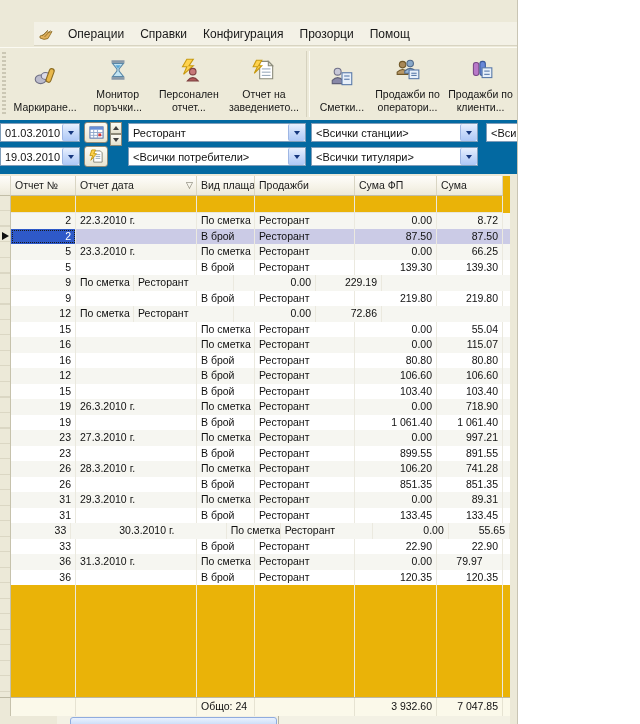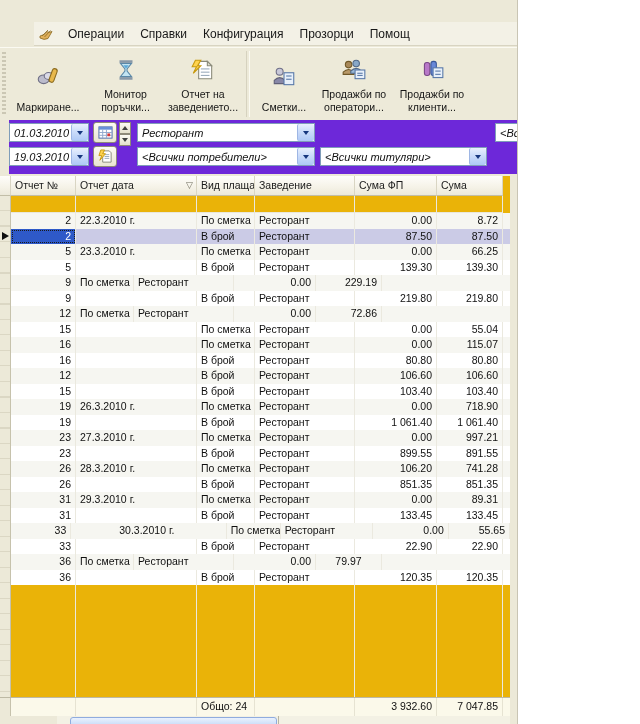--- a/index.html
+++ b/index.html
@@ -45,21 +45,21 @@
   }
   .tbtn {
     display:flex; flex-direction:column; align-items:center; justify-content:flex-end;
     padding:3px 4px 4px 4px; box-sizing:border-box; height:70px;
     font-size:10.5px; color:#161616; text-align:center; white-space:nowrap;
   }
   .tbtn .ticon { margin:auto 0; width:26px; height:26px; }
   .tbtn .cap { display:block; line-height:13px; }
   .tsep { width:2px; margin:3px 3px; border-left:1px solid #D6D2BF; border-right:1px solid #FBFAF2; }
   
-  .filterbar { position:absolute; left:9px; top:120px; width:100%; height:54px; background:#6d28d9;font-style:italic; }
+  .filterbar { position:absolute; left:0; top:120px; width:100%; height:54px; background:#0369a1; }
   .combo {
     position:absolute; height:19px; background:#fff;
     border:1px solid #7F9DB9; box-sizing:border-box;
     display:flex; align-items:center; overflow:hidden;
   }
   .combo .cval { flex:1; font-size:11px; padding:0 2px 0 4px; white-space:nowrap; overflow:hidden; color:#111; }
   .drop-btn {
     width:16px; align-self:stretch; flex:0 0 16px;
     background:linear-gradient(180deg,#E9F0FE 0%,#CBDCFA 45%,#AEC8F6 100%);
     border-left:1px solid #9EB6E4; border-radius:2px;
@@ -168,20 +168,29 @@
       <svg class="ticon" viewBox="0 0 24 24">
         <rect x="6" y="3" width="12" height="2.5" fill="#8898A8"></rect>
         <rect x="6" y="18.5" width="12" height="2.5" fill="#8898A8"></rect>
         <path d="M7 6 h10 l-4 5 v2 l4 5 H7 l4 -5 v-2 z" fill="#C2E4F2" stroke="#5A88A8"></path>
         <path d="M9.5 7.5 h5 l-2.5 3.2 z" fill="#58A8D8"></path>
       </svg>
       <span class="cap">Монитор</span>
       <span class="cap">поръчки...</span>
     </div>
 
+    <div class="tbtn" style="width:77px">
+      <svg class="ticon" viewBox="0 0 24 24">
+        <polygon points="10,2 16,2 12,8 16,8 7,16 10,9 6,9" fill="#FFD34E" stroke="#C89A10"></polygon>
+        <circle cx="15.5" cy="13.5" r="3" fill="#C87878" stroke="#804040"></circle>
+        <path d="M10.5 22 q5 -6 10 0 z" fill="#B85858" stroke="#804040"></path>
+      </svg>
+      <span class="cap">Персонален</span>
+      <span class="cap">отчет...</span>
+    </div>
 
     <div class="tbtn" style="width:80px">
       <svg class="ticon" viewBox="0 0 24 24">
         <path d="M8 4 h8 l4 4 v12 H8 z" fill="#FFFFFF" stroke="#8A8A7A"></path>
         <path d="M16 4 l4 4 h-4 z" fill="#E0E0D0" stroke="#8A8A7A"></path>
         <line x1="10" y1="11" x2="18" y2="11" stroke="#99AABB"></line>
         <line x1="10" y1="14" x2="18" y2="14" stroke="#99AABB"></line>
         <line x1="10" y1="17" x2="18" y2="17" stroke="#99AABB"></line>
         <polygon points="5,3 10,3 7,8 10,8 3,15 6,9 2,9" fill="#FFD34E" stroke="#C89A10"></polygon>
       </svg>
@@ -249,20 +258,24 @@
       </svg>
     </div>
     <div class="spinner" style="left:110px;top:2px">
       <span class="spin up"></span>
       <span class="spin dn"></span>
     </div>
     <div class="combo" style="left:128px;top:3px;width:178px">
       <span class="cval">Ресторант</span>
       <span class="drop-btn"></span>
     </div>
+    <div class="combo" style="left:311px;top:3px;width:167px">
+      <span class="cval">&lt;Всички станции&gt;</span>
+      <span class="drop-btn"></span>
+    </div>
     <div class="combo" style="left:486px;top:3px;width:80px">
       <span class="cval">&lt;Всички</span>
     </div>
 
     <div class="combo" style="left:0;top:27px;width:80px">
       <span class="cval">19.03.2010</span>
       <span class="drop-btn"></span>
     </div>
     <div class="sqbtn" style="left:84px;top:26px">
       <svg width="15" height="15" viewBox="0 0 16 16">
@@ -285,21 +298,21 @@
 
   <div class="grid">
     <div class="gridhead">
       <div class="hcell corner"></div>
       <div class="hcell a-l" style="width:65px">Отчет №</div>
       <div class="hcell a-l" style="width:121px">
         <span>Отчет дата</span>
         <span class="sortglyph">▽</span>
       </div>
       <div class="hcell a-l" style="width:58px">Вид плащане</div>
-      <div class="hcell a-l" style="width:100px">Заведение</div>
+      <div class="hcell a-l" style="width:100px">Продажби</div>
       <div class="hcell a-l" style="width:82px">Сума ФП</div>
       <div class="hcell a-l" style="width:66px">Сума</div>
     </div>
 
     <div class="indstrip">
       <div class="rowarrow" style="top: 35.5px;"></div>
     </div>
 
     <div class="blankrow">
       <div class="tcell" style="width:65px"></div>
@@ -480,20 +493,21 @@
         <div class="trow">
           <div class="tcell a-r c0" style="width: 65px;">33</div>
           <div class="tcell a-l c1" style="width: 121px;"></div>
           <div class="tcell a-l c2" style="width: 58px;">В брой</div>
           <div class="tcell a-l c3" style="width: 100px;">Ресторант</div>
           <div class="tcell a-r c4" style="width: 82px;">22.90</div>
           <div class="tcell a-r c5" style="width: 66px;">22.90</div>
         </div>
         <div class="trow odd">
           <div class="tcell a-r c0" style="width: 65px;">36</div>
+          <div class="tcell a-l c1" style="width: 121px;">31.3.2010 г.</div>
           <div class="tcell a-l c2" style="width: 58px;">По сметка</div>
           <div class="tcell a-l c3" style="width: 100px;">Ресторант</div>
           <div class="tcell a-r c4" style="width: 82px;">0.00</div>
           <div class="tcell a-r c5" style="width: 66px; text-align: center;">79.97</div>
         </div>
         <div class="trow">
           <div class="tcell a-r c0" style="width: 65px;">36</div>
           <div class="tcell a-l c1" style="width: 121px;"></div>
           <div class="tcell a-l c2" style="width: 58px;">В брой</div>
           <div class="tcell a-l c3" style="width: 100px;">Ресторант</div>

